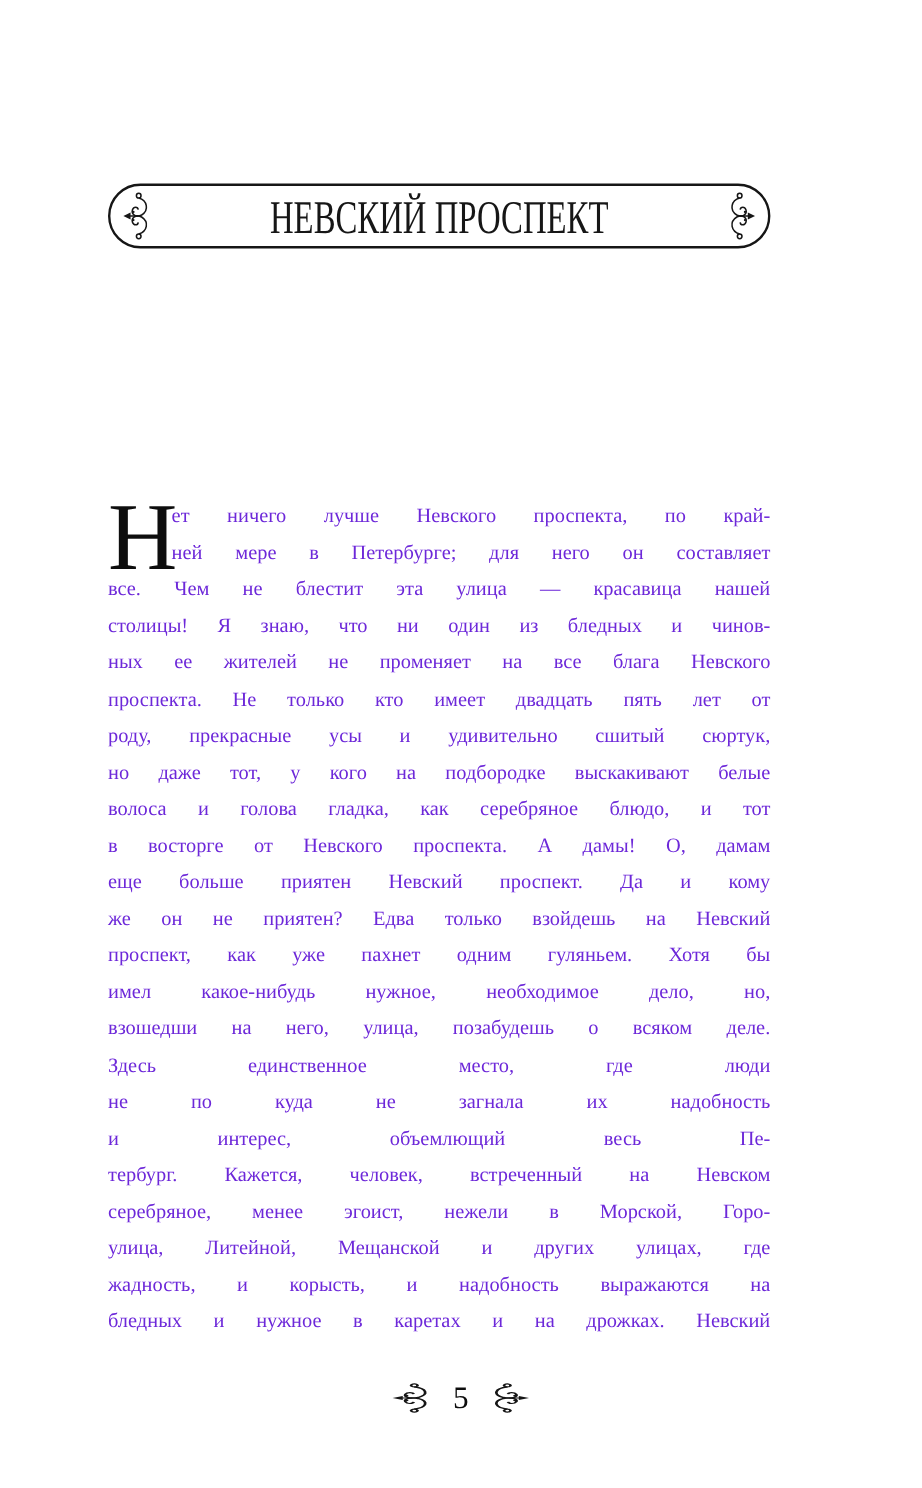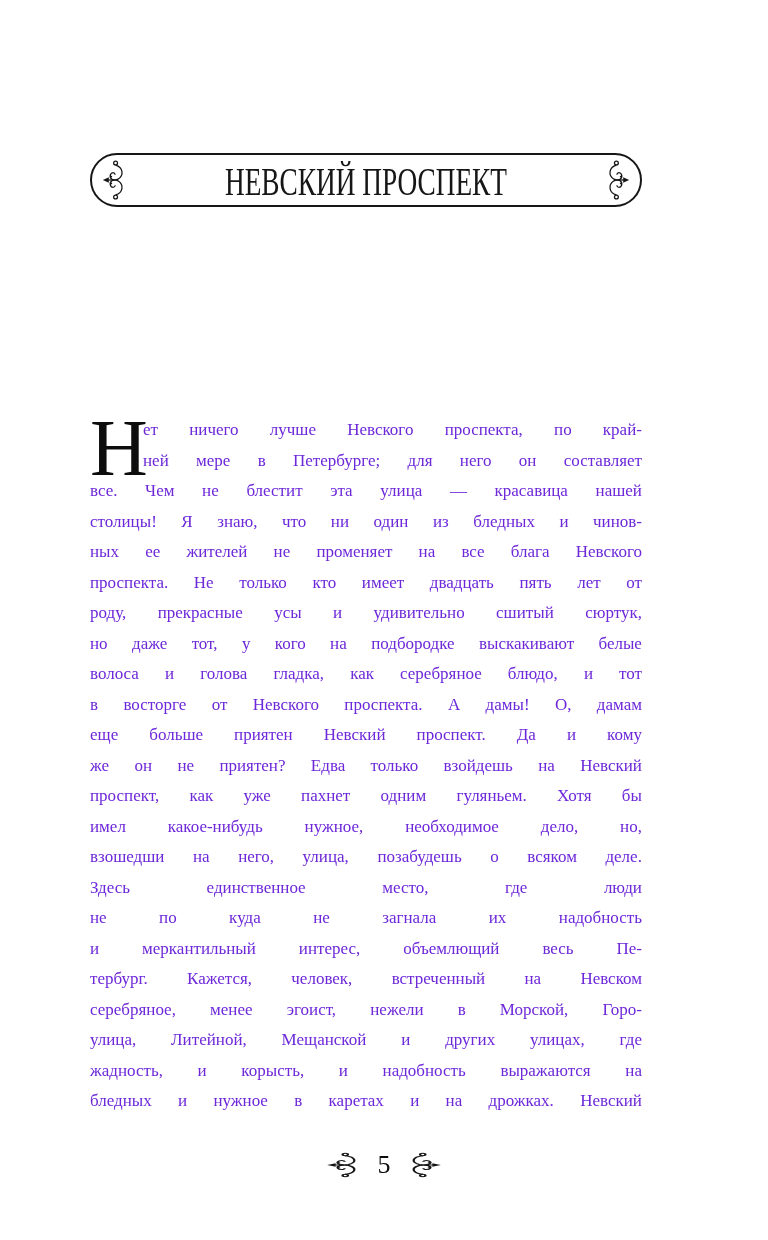--- a/index.html
+++ b/index.html
@@ -136,21 +136,21 @@
       <div class="line"><span>но</span><span>даже</span><span>тот,</span><span>у</span><span>кого</span><span>на</span><span>подбородке</span><span>выскакивают</span><span>белые</span></div>
       <div class="line"><span>волоса</span><span>и</span><span>голова</span><span>гладка,</span><span>как</span><span>серебряное</span><span>блюдо,</span><span>и</span><span>тот</span></div>
       <div class="line"><span>в</span><span>восторге</span><span>от</span><span>Невского</span><span>проспекта.</span><span>А</span><span>дамы!</span><span>О,</span><span>дамам</span></div>
       <div class="line"><span>еще</span><span>больше</span><span>приятен</span><span>Невский</span><span>проспект.</span><span>Да</span><span>и</span><span>кому</span></div>
       <div class="line"><span>же</span><span>он</span><span>не</span><span>приятен?</span><span>Едва</span><span>только</span><span>взойдешь</span><span>на</span><span>Невский</span></div>
       <div class="line"><span>проспект,</span><span>как</span><span>уже</span><span>пахнет</span><span>одним</span><span>гуляньем.</span><span>Хотя</span><span>бы</span></div>
       <div class="line"><span>имел</span><span>какое-нибудь</span><span>нужное,</span><span>необходимое</span><span>дело,</span><span>но,</span></div>
       <div class="line"><span>взошедши</span><span>на</span><span>него,</span><span>улица,</span><span>позабудешь</span><span>о</span><span>всяком</span><span>деле.</span></div>
       <div class="line"><span>Здесь</span><span>единственное</span><span>место,</span><span>где</span><span>люди</span></div>
       <div class="line"><span>не</span><span>по</span><span>куда</span><span>не</span><span>загнала</span><span>их</span><span>надобность</span></div>
-      <div class="line"><span>и</span><span>меркантильный</span><span>интерес,</span><span>объемлющий</span><span>весь</span><span>Пе-</span></div>
+      <div class="line"><span>и</span><span>интерес,</span><span>объемлющий</span><span>весь</span><span>Пе-</span></div>
       <div class="line"><span>тербург.</span><span>Кажется,</span><span>человек,</span><span>встреченный</span><span>на</span><span>Невском</span></div>
       <div class="line"><span>серебряное,</span><span>менее</span><span>эгоист,</span><span>нежели</span><span>в</span><span>Морской,</span><span>Горо-</span></div>
       <div class="line"><span>улица,</span><span>Литейной,</span><span>Мещанской</span><span>и</span><span>других</span><span>улицах,</span><span>где</span></div>
       <div class="line"><span>жадность,</span><span>и</span><span>корысть,</span><span>и</span><span>надобность</span><span>выражаются</span><span>на</span></div>
       <div class="line"><span>бледных</span><span>и</span><span>нужное</span><span>в</span><span>каретах</span><span>и</span><span>на</span><span>дрожках.</span><span>Невский</span></div>
     </div>
 
   <div class="footer">
     <svg class="ornament" width="34" height="26" viewBox="0 0 30 52" preserveAspectRatio="none" fill="none" stroke="#161616" stroke-width="2">
       <circle cx="17" cy="5" r="2.4"></circle>

